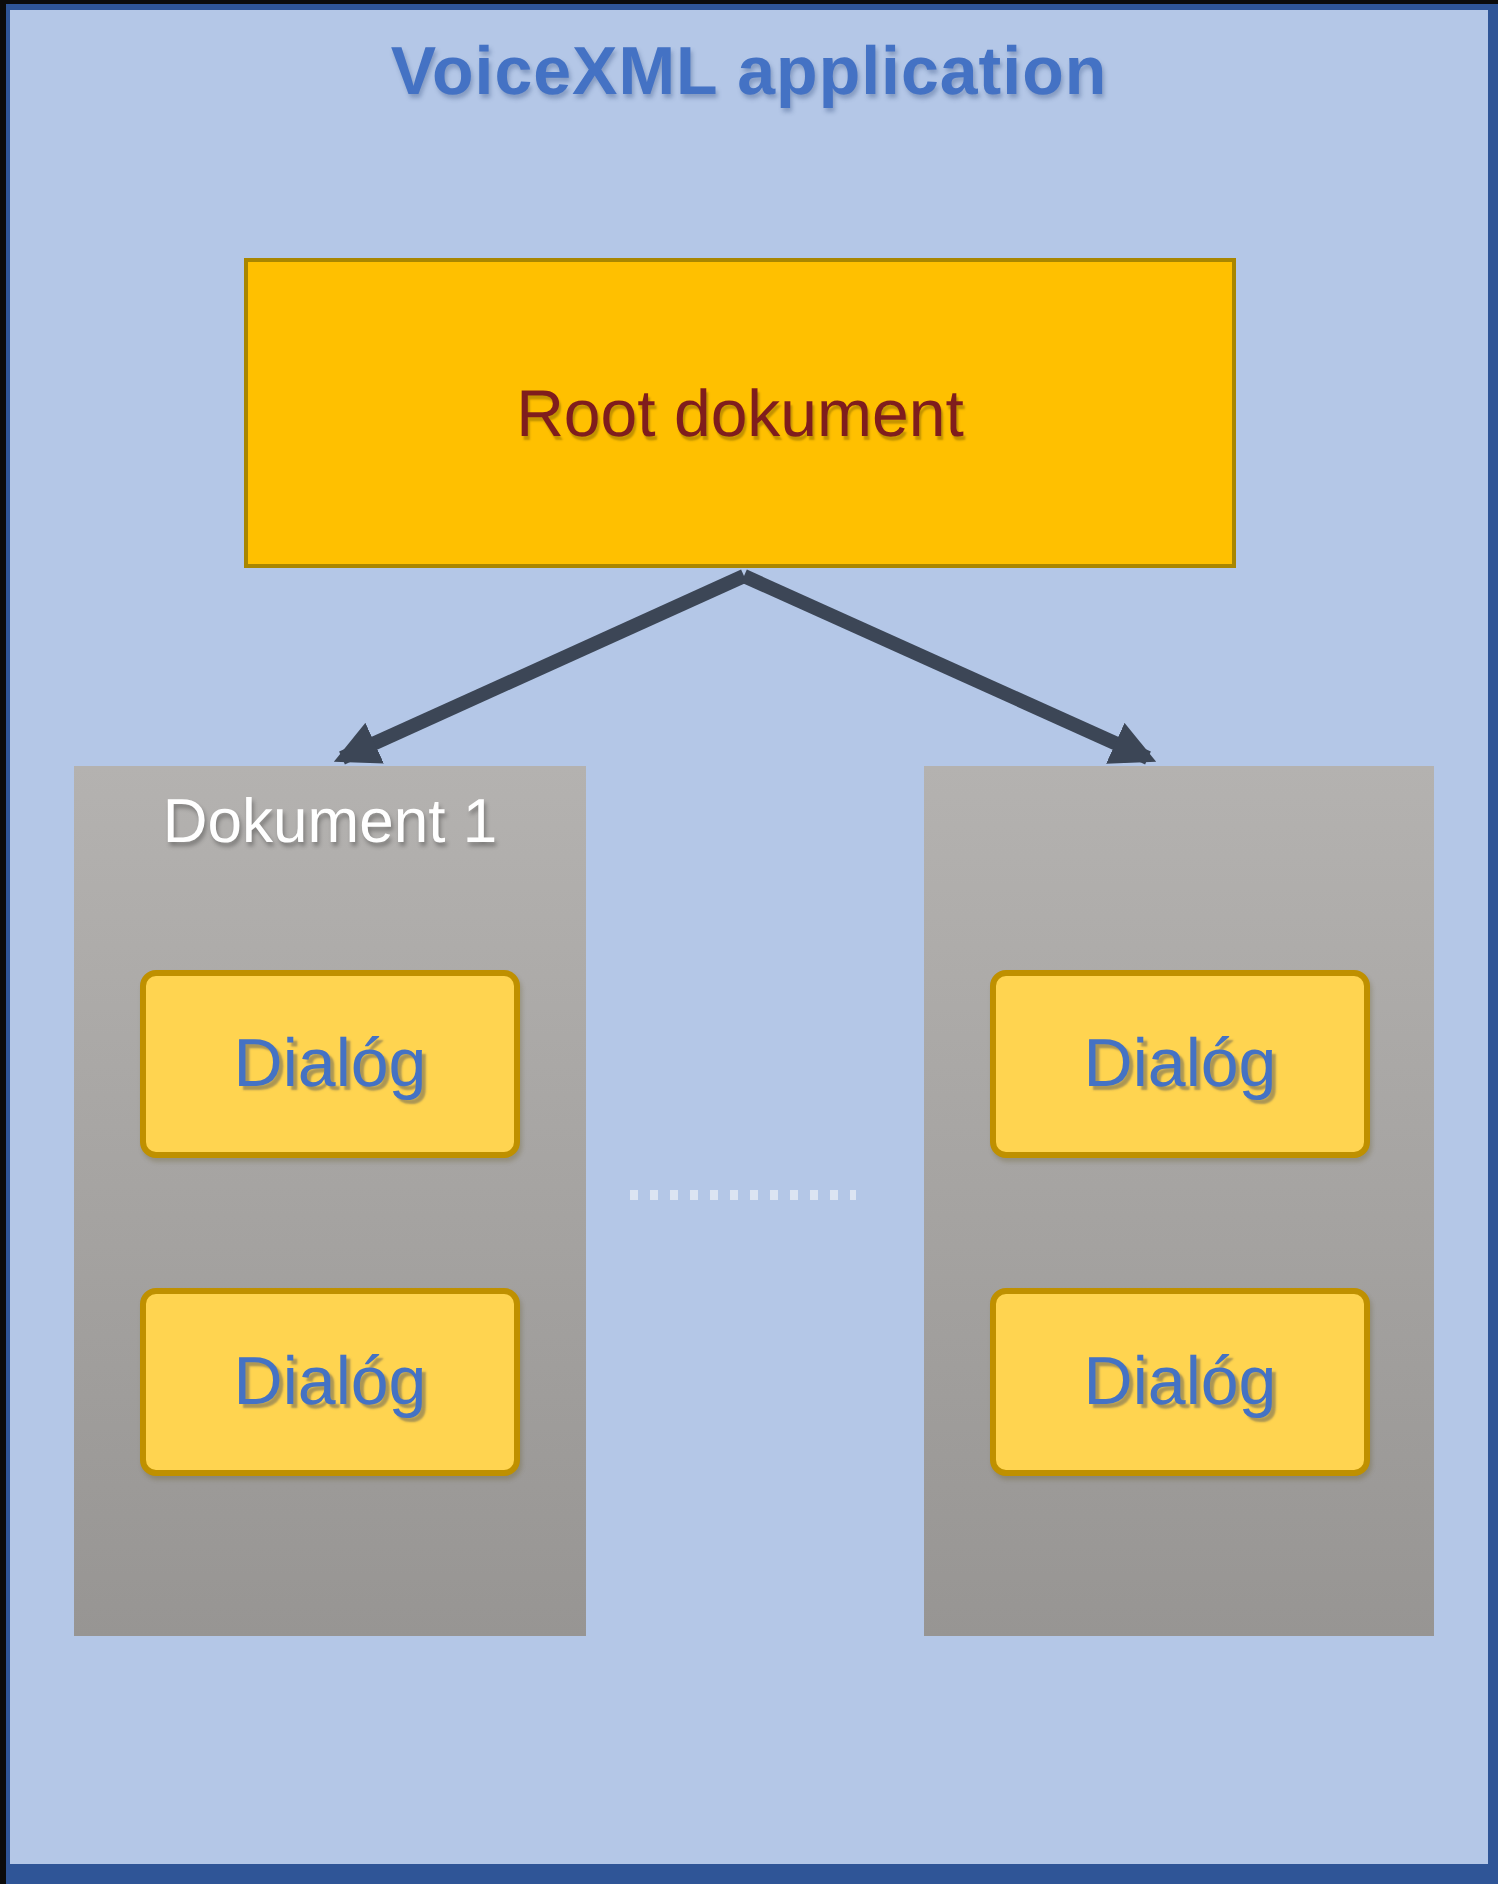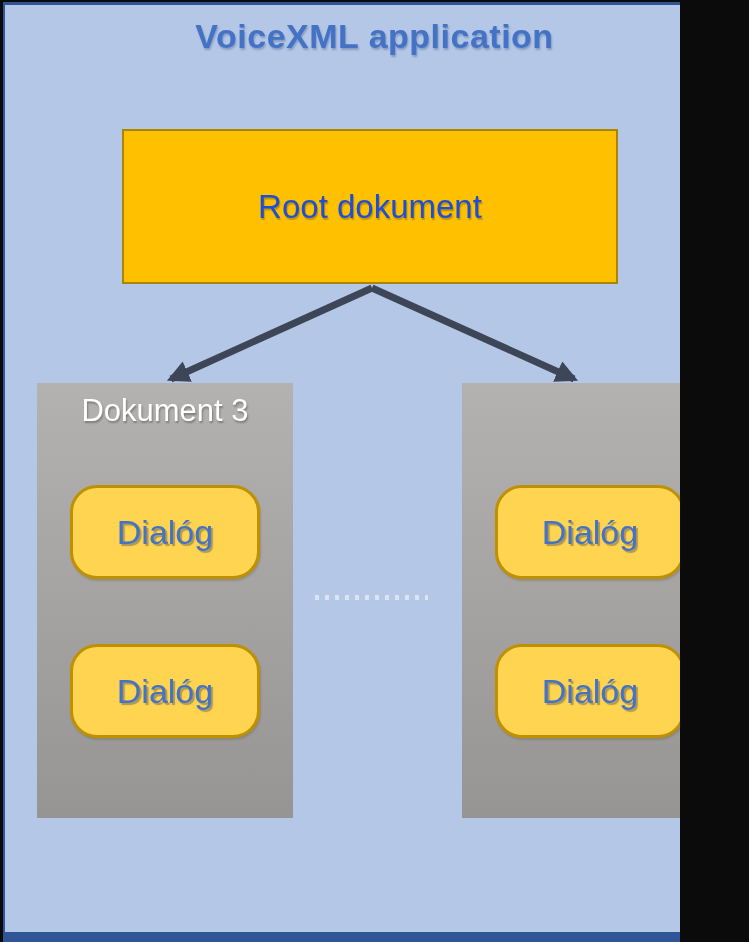--- a/index.html
+++ b/index.html
@@ -5,21 +5,21 @@
   html, body {
     margin: 0;
     padding: 0;
     background: #0b0b0b;
     font-family: "Liberation Sans", "DejaVu Sans", sans-serif;
   }
 
   
   .frame {
     position: relative;
-    width: 680px;
+    width: 749px;
     height: 942px;
     box-sizing: border-box;
     background: var(--frame-border, #2F5597);
     border-top: 2px solid #0b0b0b;
     border-left: 3px solid #0b0b0b;
     overflow: hidden;
     text-decoration: underline;
   }
 
   .canvas {
@@ -51,21 +51,21 @@
     top: 124px;
     width: 496px;
     height: 155px;
     box-sizing: border-box;
     background: var(--root-fill, #FFC000);
     border: 2px solid var(--root-border, #A98600);
     display: flex;
     align-items: center;
     justify-content: center;
     font-size: 33px;
-    color: #1d4ed8;
+    color: #7f1d1d;
     text-shadow: 1px 2px 1px rgba(120, 90, 0, 0.45);
   }
 
   .arrows-svg {
     position: absolute;
     left: 0;
     top: 0;
     width: 739px;
     height: 927px;
     pointer-events: none;
@@ -105,21 +105,21 @@
   }
 
   .dialog-box {
     position: absolute;
     left: 33px;
     width: 190px;
     height: 94px;
     box-sizing: border-box;
     background: var(--dialog-fill, #FFD450);
     border: 3px solid var(--dialog-border, #BF9000);
-    border-radius: 27px;
+    border-radius: 8px;
     display: flex;
     align-items: center;
     justify-content: center;
     font-size: 34px;
     color: var(--dialog-text, #4472C4);
     text-shadow: 2px 2px 1px rgba(90, 90, 90, 0.50);
     box-shadow: 1px 2px 2px rgba(90, 80, 20, 0.25);
   }
   .dialog-box.first  { top: 102px; }
   .dialog-box.second { top: 261px; }
@@ -155,21 +155,21 @@
       <defs>
         <marker id="arrowhead" viewBox="0 0 10 10" refX="8" refY="5" markerWidth="3.2" markerHeight="3.2" orient="auto">
           <path class="arrow-head" d="M 0 0 L 10 5 L 0 10 z"></path>
         </marker>
       </defs>
       <line class="arrow-line" x1="367" y1="283" x2="166" y2="374" marker-end="url(#arrowhead)"></line>
       <line class="arrow-line" x1="367" y1="283" x2="569" y2="374" marker-end="url(#arrowhead)"></line>
     </svg>
 
     <div class="doc-box left">
-      <div class="doc-label">Dokument 3</div>
+      <div class="doc-label">Dokument 1</div>
       <div class="dialog-box first">
         <span>Dialóg</span>
       </div>
       <div class="dialog-box second">
         <span>Dialóg</span>
       </div>
     </div>
 
     <div class="dotted-separator"></div>
 

